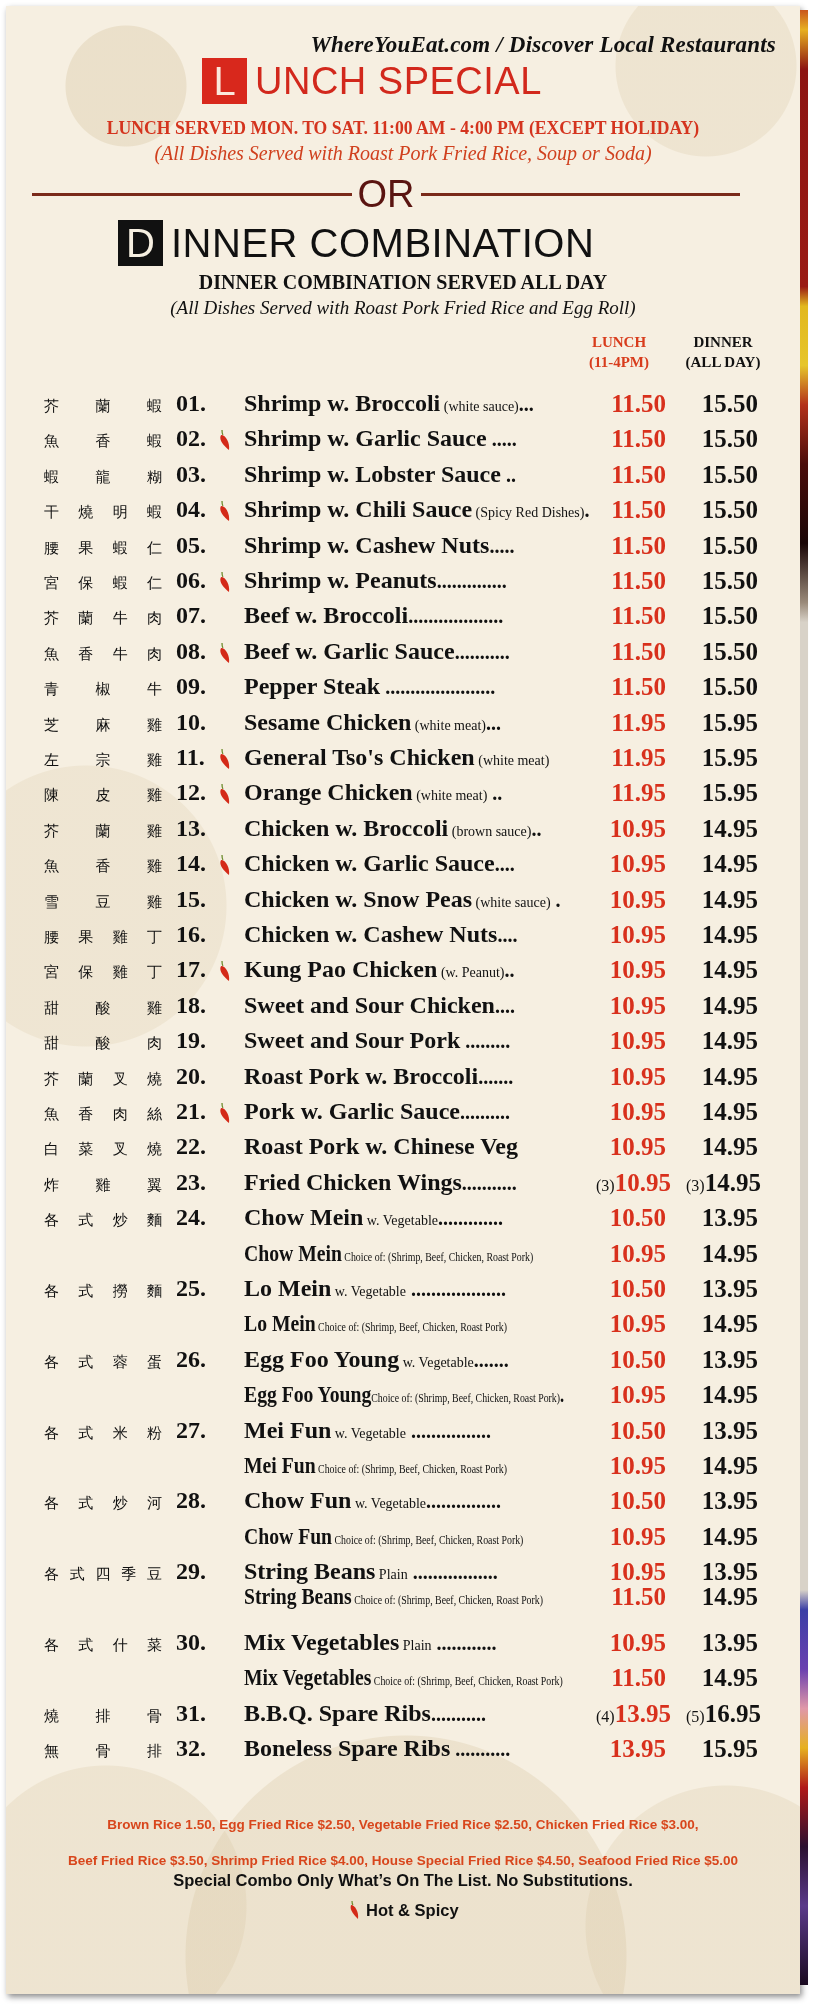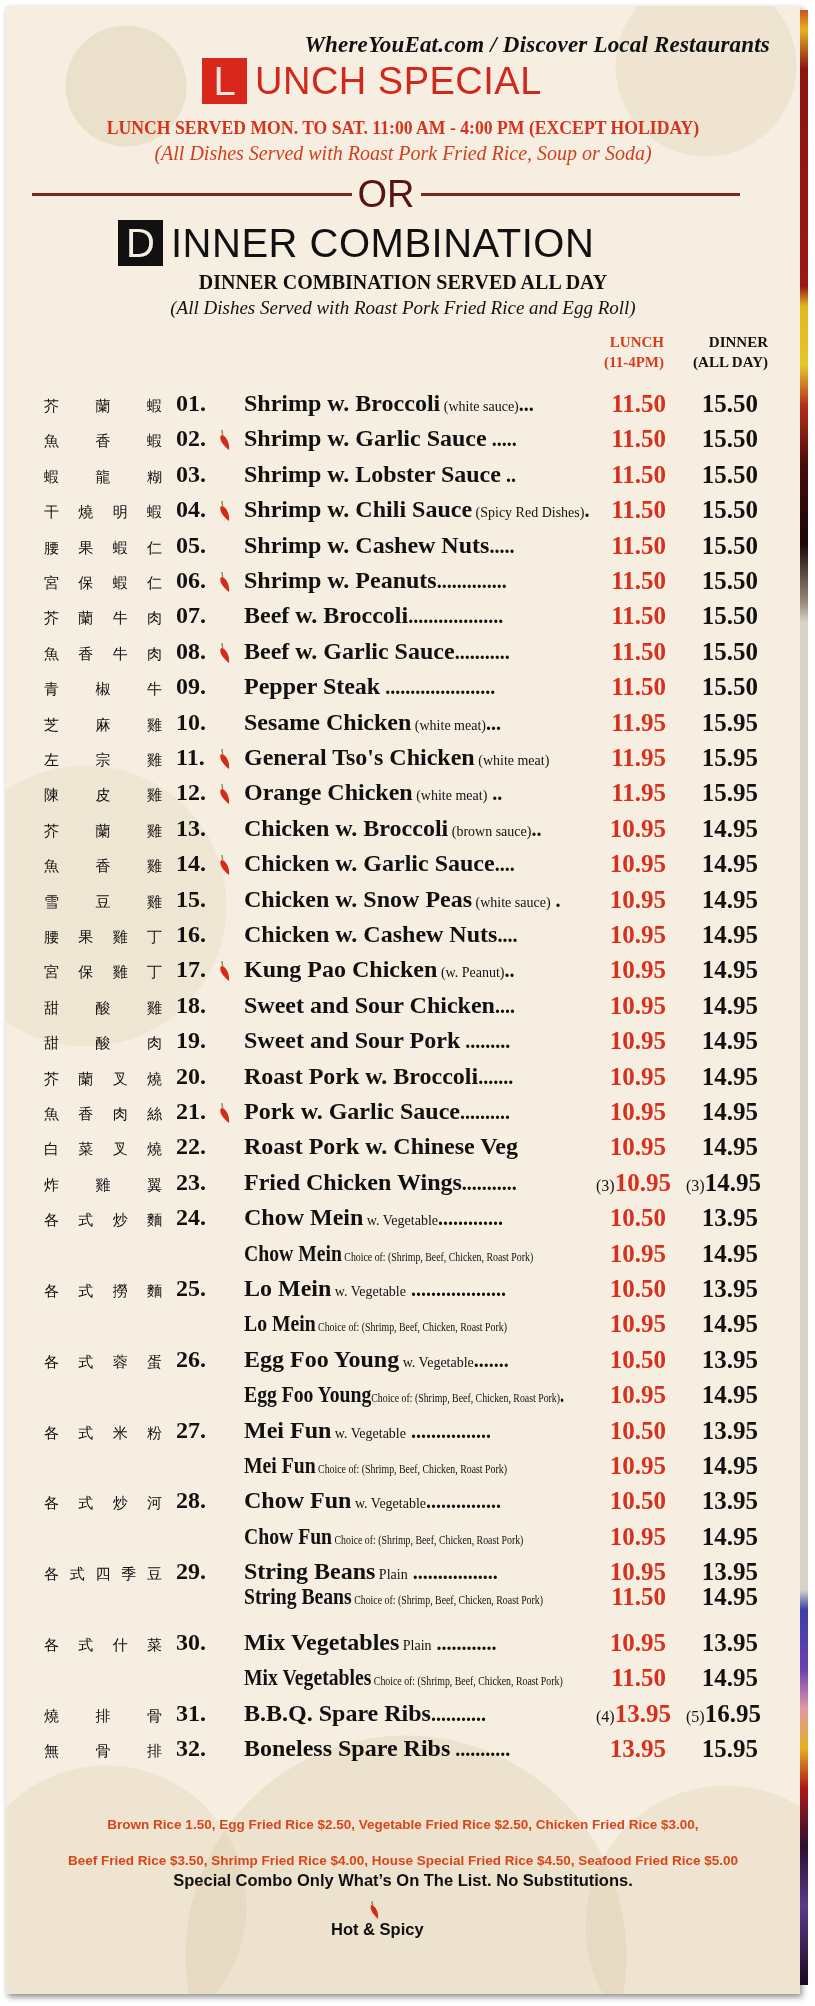--- a/index.html
+++ b/index.html
@@ -16,59 +16,59 @@
       radial-gradient(circle at 720px 1920px, rgba(214,196,160,0.25) 0 140px, transparent 141px);
     box-shadow: 2px 3px 6px rgba(0,0,0,0.45);
   }
   .edge-strip {
     position:absolute; left:800px; top:10px; width:8px; height:1975px;
     background: linear-gradient(to bottom,
       #c9551c 0%, #e7b021 1%, #8c1412 3%, #9a1a14 14%, #e2b81e 15%, #e6c52a 18%, #b3301a 20%, #4a0c0a 23%, #1a0606 27%, #9a8a7a 30%,
       #d8d2c8 31%, #d8d2c8 80%, #3b3fa6 81%, #6a40b0 84%, #e098a8 86%, #e6b020 88%, #b01818 90%, #2b1030 93%, #5a3a8a 96%, #1a0a20 100%);
   }
   .watermark {
-    position:absolute; right:30px; top:26px; font-family:"Liberation Serif", serif; font-style:italic; font-weight:bold;
+    position:absolute; right:24px; top:26px; font-family:"Liberation Serif", serif; font-style:italic; font-weight:bold;
     font-size:23px; color:#111; letter-spacing:0.2px;
   }
   .title-line { position:absolute; display:flex; align-items:center; }
   .lunch-title { left:196px; top:52px; }
   .cap-box-red { background:#d8281c; color:#fbe8dc; font-family:"Liberation Sans", sans-serif; font-size:40px; width:45px; height:46px; display:flex; align-items:center; justify-content:center; margin-right:8px; }
   .lunch-title .rest { color:#d2281c; font-family:"Liberation Sans", sans-serif; font-size:38px; letter-spacing:0.5px; }
   .sub-red { position:absolute; left:0; width:794px; text-align:center; color:#d4341e; font-family:"Liberation Serif", serif; font-weight:bold; font-size:19px; top:111px; transform:scaleX(0.93); }
   .sub-red-italic { position:absolute; left:0; width:794px; text-align:center; color:#d0401e; font-family:"Liberation Serif", serif; font-style:italic; font-size:20px; top:136px; }
   .or-row { position:absolute; left:26px; top:168px; width:708px; display:flex; align-items:center; }
   .or-line { flex:1; height:3px; background:#7a2a1a; }
   .or-text { font-family:"Liberation Sans", sans-serif; font-size:38px; color:#5a1410; padding:0 6px; line-height:40px; }
   .dinner-title { left:112px; top:214px; }
   .cap-box-black { background:#111; color:#f6efe1; font-family:"Liberation Sans", sans-serif; font-size:40px; width:45px; height:46px; display:flex; align-items:center; justify-content:center; margin-right:8px; }
   .dinner-title .rest { color:#111; font-family:"Liberation Sans", sans-serif; font-size:40px; letter-spacing:0.5px; }
   .sub-black { position:absolute; left:0; width:794px; text-align:center; color:#111; font-family:"Liberation Serif", serif; font-weight:bold; font-size:20px; top:265px; }
   .sub-black-italic { position:absolute; left:0; width:794px; text-align:center; color:#111; font-family:"Liberation Serif", serif; font-style:italic; font-size:19px; top:291px; }
   .col-head { position:absolute; font-family:"Liberation Serif", serif; font-weight:bold; font-size:15px; text-align:center; }
   .col-lunch { left:568px; width:90px; color:#d83c1c; }
   .col-dinner { left:672px; width:90px; color:#111; }
-  .col-head div { line-height:20px;text-align:right; }
+  .col-head div { line-height:20px; }
 
   .menu { position:absolute; left:0; top:380px; width:794px; }
   .row { position:absolute; left:0; width:794px; height:35px; display:block; }
   .chinese { position:absolute; left:38px; top:9px; width:118px; font-family:"DejaVu Sans", sans-serif; font-size:15px; color:#111; letter-spacing:0px; display:flex; justify-content:space-between; }
   .num { position:absolute; left:170px; top:2px; font-family:"Liberation Serif", serif; font-weight:bold; font-size:24px; color:#111; }
   .pepper { position:absolute; left:211px; top:6px; width:14px; height:22px; }
   .name { position:absolute; left:238px; top:2px; width:350px; font-family:"Liberation Serif", serif; font-weight:bold; font-size:24px; color:#111; white-space:nowrap; overflow:hidden; transform-origin:left center; }
   .name .note { font-size:14px; font-weight:normal; }
   .name .dots { font-size:20px; font-weight:bold; letter-spacing:0; }
   .lunch-price { position:absolute; left:590px; top:2px; width:70px; text-align:right; font-family:"Liberation Serif", serif; font-weight:bold; font-size:25px; color:#d8301c; }
   .dinner-price { position:absolute; left:680px; top:2px; width:72px; text-align:right; font-family:"Liberation Serif", serif; font-weight:bold; font-size:25px; color:#111; }
   .qty { font-size:16px; color:#111; font-weight:normal; }
 
   .footer-red { position:absolute; left:0; width:794px; text-align:center; color:#d8461c; font-family:"Liberation Sans", sans-serif; font-weight:bold; font-size:13.5px; }
   .f1 { top:1811px; }
   .f2 { top:1839px;margin-top:8px; }
   .footer-black { position:absolute; left:0; width:794px; text-align:center; color:#111; font-family:"Liberation Sans", sans-serif; font-weight:bold; font-size:16.5px; top:1865px; }
-  .legend { position:absolute; left:325px; top:1894px; display:flex; align-items:center; font-family:"Liberation Sans", sans-serif; font-weight:bold; font-size:16.5px; color:#111;flex-direction:column; }
+  .legend { position:absolute; left:342px; top:1894px; display:flex; align-items:center; font-family:"Liberation Sans", sans-serif; font-weight:bold; font-size:16.5px; color:#111; }
   .legend svg { margin-right:6px; }
 </style>
 </head>
 <body>
 
 <div class="page">
 
   <div class="watermark">WhereYouEat.com / Discover Local Restaurants</div>
 
   <div class="title-line lunch-title">

